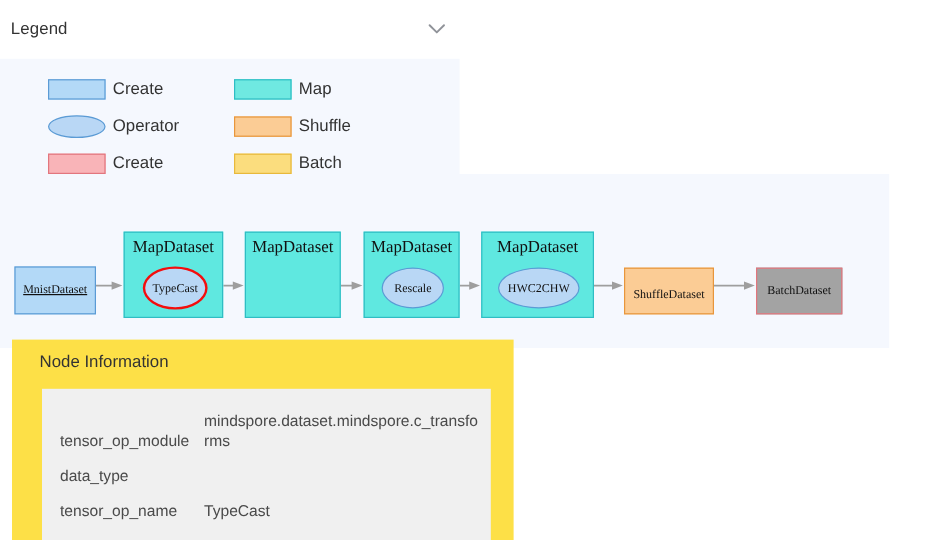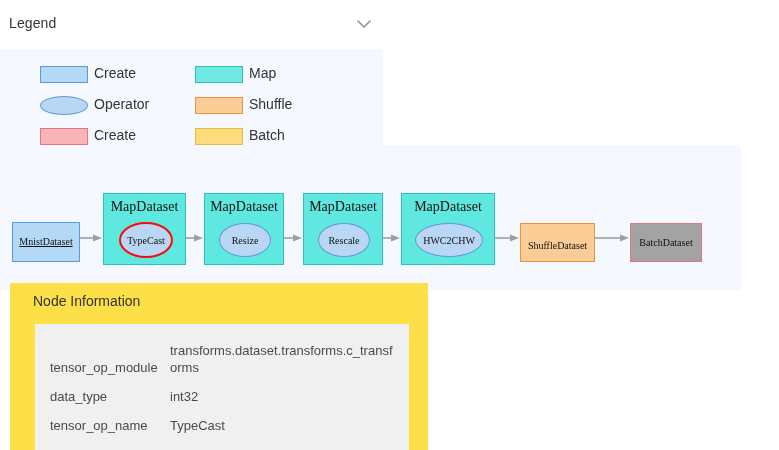--- a/index.html
+++ b/index.html
@@ -278,21 +278,20 @@
     <div class="gnode-label" style="top:13px; font-size:10px;text-decoration:underline;">MnistDataset</div>
   </div>
 
   <div class="gnode map" style="left:103px; top:48px; width:83px; height:72px;">
     <div class="gnode-label" style="top:5px; font-size:14px;">MapDataset</div>
     <div class="op-ellipse selected" style="left:15px; top:28px; width:54px; height:36px;">TypeCast</div>
   </div>
 
   <div class="gnode map" style="left:204px; top:48px; width:80px; height:72px;">
     <div class="gnode-label" style="top:5px; font-size:14px;">MapDataset</div>
-    <div class="op-ellipse" style="left:14px; top:29px; width:52px; height:34px;">Resize</div>
   </div>
 
   <div class="gnode map" style="left:303px; top:48px; width:80px; height:72px;">
     <div class="gnode-label" style="top:5px; font-size:14px;">MapDataset</div>
     <div class="op-ellipse" style="left:14px; top:29px; width:52px; height:34px;">Rescale</div>
   </div>
 
   <div class="gnode map" style="left:401px; top:48px; width:94px; height:72px;">
     <div class="gnode-label" style="top:5px; font-size:14px;">MapDataset</div>
     <div class="op-ellipse" style="left:13px; top:29px; width:68px; height:34px;">HWC2CHW</div>
@@ -306,24 +305,23 @@
     <div class="gnode-label" style="top:13px; font-size:10px;">BatchDataset</div>
   </div>
 </div>
 
 <div id="node-info-panel">
   <div id="node-info-title">Node Information</div>
 
   <div id="node-info-table">
     <div class="info-row">
       <div class="info-key">tensor_op_module</div>
-      <div class="info-value">transforms.dataset.transforms.c_transforms</div>
+      <div class="info-value">mindspore.dataset.mindspore.c_transforms</div>
     </div>
     <div class="info-row">
       <div class="info-key">data_type</div>
-      <div class="info-value">int32</div>
     </div>
     <div class="info-row">
       <div class="info-key">tensor_op_name</div>
       <div class="info-value">TypeCast</div>
     </div>
   </div>
 </div>
 
 </body></html>

